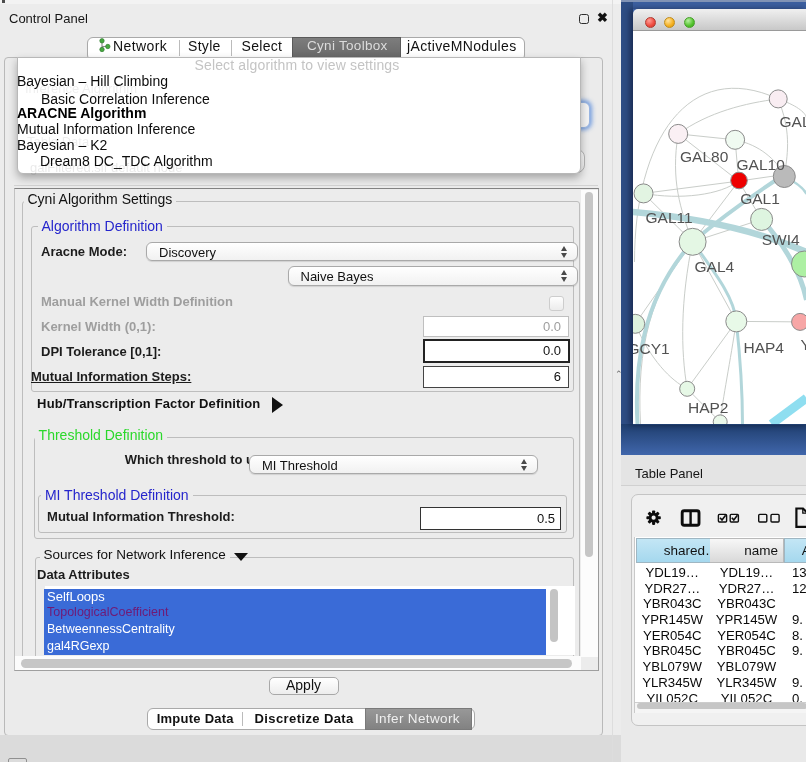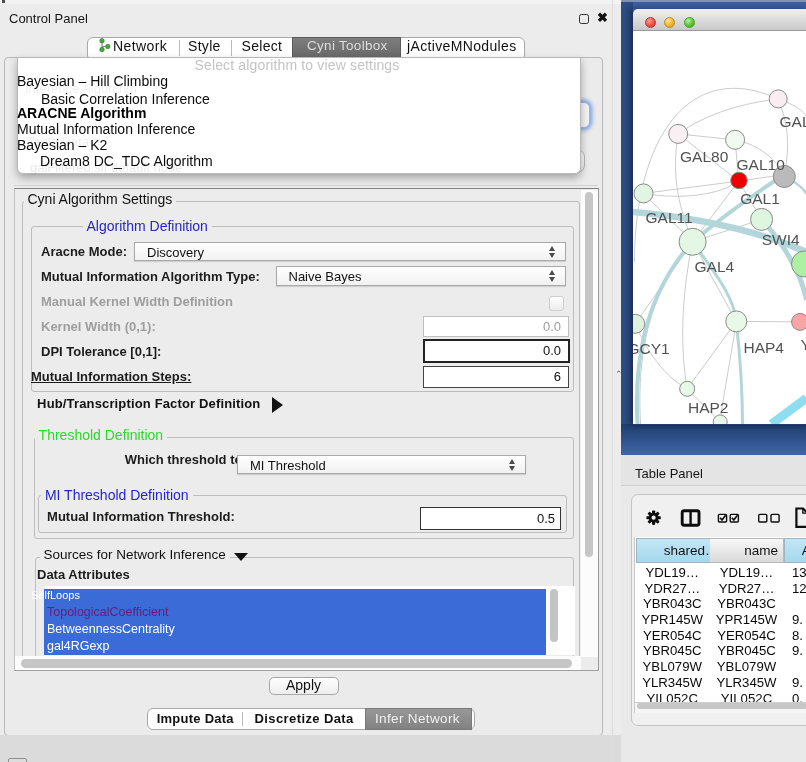--- a/index.html
+++ b/index.html
@@ -1,23 +1,23 @@
 <!DOCTYPE html>
 <html><head>
 <meta charset="utf-8">
 <style>
   html,body{margin:0;padding:0;}
   body{width:806px;height:762px;overflow:hidden;position:relative;
        font-family:"Liberation Sans", sans-serif; background:#ececec;}
   .abs{position:absolute;}
   .lbl{position:absolute;font-weight:bold;font-size:13px;color:#1c1c1c;}
   .glbl{position:absolute;font-weight:bold;font-size:13px;color:#9e9e9e;}
-  .combo{position:absolute;border:1px solid #a9a9a9;border-radius:0;
+  .combo{position:absolute;border:1px solid #a9a9a9;border-radius:6px;
      background:linear-gradient(#ffffff,#f1f1f1);
-     box-shadow:0 1px 1px rgba(0,0,0,0.12);}
+     box-shadow:0 1px 1px rgba(0,0,0,0.12);margin-left:12px;}
   .combo .ct{position:absolute;left:12px;top:1.5px;font-size:13px;color:#111;}
   .spin{position:absolute;right:8px;top:2px;width:8px;height:14px;}
   .spin .u{position:absolute;left:0;top:1px;width:0;height:0;
      border-left:3.5px solid transparent;border-right:3.5px solid transparent;
      border-bottom:5px solid #4a4a4a;}
   .spin .d{position:absolute;left:0;bottom:1px;width:0;height:0;
      border-left:3.5px solid transparent;border-right:3.5px solid transparent;
      border-top:5px solid #4a4a4a;}
   .field{position:absolute;background:#fff;font-size:13px;text-align:right;}
   .groupbox{position:absolute;border:1px solid #bdbdbd;border-radius:3px;}
@@ -58,31 +58,30 @@
 
 <div class="abs" style="left:14px;top:185px;width:584px;height:1px;background:#d2d2d2;"></div>
 
 <div class="abs" style="left:14px;top:188px;width:582.5px;height:480.5px;background:#ececec;border-top:1.5px solid #828282;border-left:1px solid #c2c2c2;border-right:1px solid #9a9a9a;border-bottom:1px solid #9f9f9f;"></div>
 
 <div class="abs" style="left:15px;top:189px;width:566px;height:469px;overflow:hidden;">
   <div class="groupbox" style="left:6.5px;top:11.5px;width:556px;height:700px;"></div>
   <div class="gtitle" style="left:8.5px;top:2.3px;color:#111;">Cyni Algorithm Settings</div>
 
   <div class="groupbox" style="left:16px;top:37px;width:541px;height:164px;"></div>
-  <div class="gtitle" style="left:22.5px;top:28.8px;color:#2525cc;margin-left:45px;">Algorithm Definition</div>
+  <div class="gtitle" style="left:22.5px;top:28.8px;color:#2525cc;">Algorithm Definition</div>
 
   <div class="lbl" style="left:26px;top:54.5px;">Aracne Mode:</div>
   <div class="combo" style="left:119px;top:53px;width:430px;height:17px;">
     <span class="ct">Discovery</span>
       <span class="spin">
         <span class="u"></span>
         <span class="d"></span>
       </span>
   </div>
-  <div class="lbl" style="left:26px;top:79.5px;">Mutual Information Algorithm Type:</div>
   <div class="combo" style="left:260.5px;top:77px;width:288.5px;height:17.5px;">
     <span class="ct">Naive Bayes</span>
       <span class="spin">
         <span class="u"></span>
         <span class="d"></span>
       </span>
   </div>
   <div class="glbl" style="left:26px;top:104.5px;">Manual Kernel Width Definition</div>
   <div class="abs" style="left:534px;top:106.5px;width:13px;height:13px;border:1px solid #cdcdcd;border-radius:3px;background:linear-gradient(#fefefe,#ececec);"></div>
   <div class="glbl" style="left:26px;top:129.5px;">Kernel Width (0,1):</div>
@@ -112,21 +111,21 @@
   <div class="lbl" style="left:32.1px;top:320.3px;">Mutual Information Threshold:</div>
   <div class="field" style="left:405px;top:317.5px;width:134px;height:21px;border:1px solid #333;color:#111;padding-right:5px;line-height:21px;">0.5</div>
 
   <div class="groupbox" style="left:19.6px;top:368px;width:537px;height:300px;"></div>
   <div class="gtitle" style="left:24.5px;top:357.6px;color:#111;font-size:13.5px;">Sources for Network Inference</div>
   <div class="abs" style="left:219px;top:363.6px;width:0;height:0;border-left:7.25px solid transparent;border-right:7.25px solid transparent;border-top:8.1px solid #111;"></div>
   <div class="lbl" style="left:22px;top:377.5px;">Data Attributes</div>
 
   <div class="abs" style="left:30px;top:397px;width:529.5px;height:68.5px;background:#fff;"></div>
   <div class="abs" style="left:29px;top:399.5px;width:502px;height:66px;background:#3a6bd7;"></div>
-  <div class="abs" style="left:16px;top:399.5px;font-size:11px;color:#fff;">SelfLoops</div>
+  <div class="abs" style="left:32px;top:399.5px;font-size:13px;color:#fff;">SelfLoops</div>
   <div class="abs" style="left:32px;top:416.3px;font-size:12.5px;color:#701a75;">TopologicalCoefficient</div>
   <div class="abs" style="left:32px;top:433.1px;font-size:12.5px;color:#fff;">BetweennessCentrality</div>
   <div class="abs" style="left:32px;top:449.9px;font-size:12.5px;color:#fff;">gal4RGexp</div>
   <div class="abs" style="left:534.8px;top:399.7px;width:8.5px;height:53.6px;background:#c4c4c4;border-radius:4px;"></div>
 </div>
 
 <div class="abs" style="left:581px;top:189.5px;width:17px;height:467px;background:#fcfcfc;"></div>
 <div class="abs" style="left:585px;top:192px;width:8px;height:365px;background:#c6c6c6;border-radius:4px;"></div>
 
 <div class="abs" style="left:15px;top:656px;width:566px;height:14px;background:#fcfcfc;"></div>

